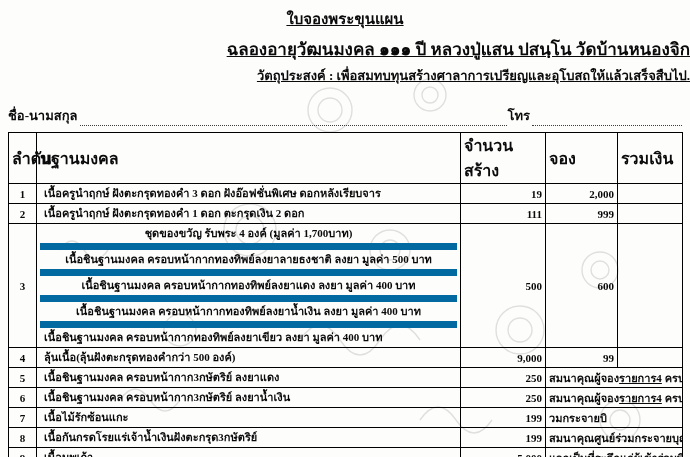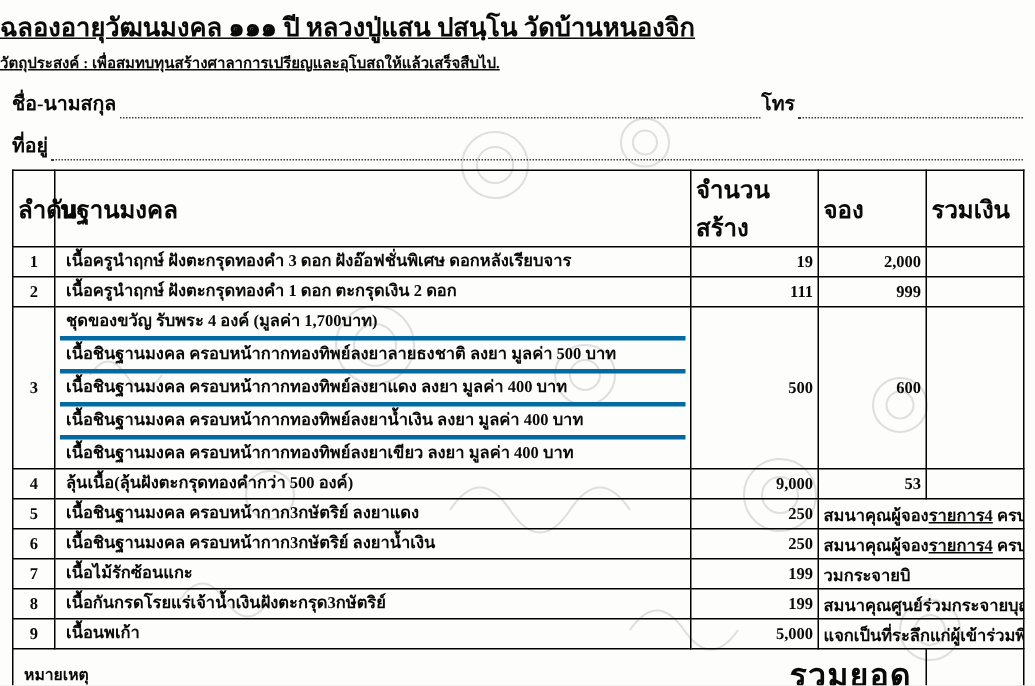--- a/index.html
+++ b/index.html
@@ -5,39 +5,39 @@
   html,body{margin:0;padding:0;background:#e9e9e9;}
   .page{
     width:690px;height:457px;position:relative;overflow:hidden;
     background:#fdfdfc;color:#0a0a0a;
     font-family:"Liberation Serif","DejaVu Serif",serif;
     font-weight:bold;
   }
   .content{position:relative;z-index:1;}
   
   .title{margin-top:7px;text-align:center;font-size:15px;text-decoration:underline;}
-  .subtitle{margin-top:4px;text-align:left;font-size:17px;text-decoration:underline;}
-  .purpose{margin-top:3px;text-align:left;font-size:10px;text-decoration:underline;}
+  .subtitle{margin-top:4px;text-align:right;font-size:17px;text-decoration:underline;}
+  .purpose{margin-top:3px;text-align:right;font-size:13px;text-decoration:underline;}
   
   .fline{display:flex;align-items:flex-end;margin:0 8px;font-size:13px;}
-  .fline.name{margin-top:9px;}
+  .fline.name{margin-top:19px;}
   .fline.addr{margin-top:7px;}
   .flabel{white-space:nowrap;padding-right:2px;}
   .dots{flex:1;border-bottom:1.5px dotted #3c3c3c;height:15px;min-width:30px;}
   .dots.phone{flex:0 0 150px;}
   
   table.order{border-collapse:collapse;table-layout:fixed;width:674px;margin:6px 8px 0 8px;background:transparent;}
   table.order th,table.order td{border:1px solid #000;padding:0 3px;font-size:11px;font-weight:bold;vertical-align:middle;background:transparent;}
   table.order th{height:20px;text-align:left;font-size:16px;}
   .cell-no{text-align:center;}
   .cell-made,.cell-book{text-align:right;}
   .cell-total{background:transparent;}
   .cell-item{padding:0;}
   .item-line{line-height:17px;padding:1px 4px;white-space:nowrap;overflow:hidden;}
-  .item-line.sub{border-bottom:3px solid #0369a1;}
+  .item-line.sub{border-bottom:7px solid #0369a1;text-align:center;}
   .cell-remark{text-align:left;padding-left:4px;white-space:nowrap;overflow:hidden;}
   tr.std td{height:19px;}
   
   .footer-cell{height:27px;}
   .footer-inner{display:flex;align-items:center;justify-content:space-between;}
   .note-label{font-size:10.5px;padding-left:4px;}
   .total-label{font-size:21px;letter-spacing:1px;padding-right:6px;}
   
   .watermark{position:absolute;inset:0;z-index:0;opacity:0.55;}
 </style>
@@ -65,32 +65,29 @@
       <path d="M420 420 q18 -26 36 0 q18 26 36 0"></path>
       <circle cx="620" cy="420" r="20"></circle>
         <circle cx="620" cy="420" r="10"></circle>
       <circle cx="180 " cy="330" r="16"></circle>
       <path d="M60 250 q12 -18 24 0 q12 18 24 0"></path>
     </g>
   </svg>
 
   <div class="content">
 
+    <div class="title">ใบจองพระขุนแผน</div>
     <div class="subtitle">ฉลองอายุวัฒนมงคล ๑๑๑ ปี หลวงปู่แสน ปสนฺโน วัดบ้านหนองจิก</div>
     <div class="purpose">วัตถุประสงค์ : เพื่อสมทบทุนสร้างศาลาการเปรียญและอุโบสถให้แล้วเสร็จสืบไป.</div>
 
     <div class="fline name">
       <span class="flabel">ชื่อ-นามสกุล</span>
       <span class="dots"></span>
       <span class="flabel">โทร</span>
       <span class="dots phone"></span>
-    </div>
-    <div class="fline addr">
-      <span class="flabel">ที่อยู่</span>
-      <span class="dots"></span>
     </div>
 
     <table class="order">
       <colgroup>
         <col style="width:28px">
           <col style="width:424px">
           <col style="width:85px">
           <col style="width:72px">
           <col style="width:65px">
       </colgroup>
@@ -134,21 +131,21 @@
             <td class="cell-made">500</td>
             <td class="cell-book">600</td>
             <td class="cell-total"></td>
           </tr>
           <tr class="std">
             <td class="cell-no">4</td>
             <td class="cell-item">
               <div class="item-line">ลุ้นเนื้อ(ลุ้นฝังตะกรุดทองคำกว่า 500 องค์)</div>
             </td>
             <td class="cell-made">9,000</td>
-            <td class="cell-book">53</td>
+            <td class="cell-book">99</td>
             <td class="cell-total"></td>
           </tr>
           <tr class="std">
             <td class="cell-no">5</td>
             <td class="cell-item">
               <div class="item-line">เนื้อชินฐานมงคล ครอบหน้ากาก3กษัตริย์ ลงยาแดง</div>
             </td>
             <td class="cell-made">250</td>
             <td colspan="2" class="cell-remark"><span>สมนาคุณผู้จอง</span><span style="text-decoration: underline;">รายการ4</span><span> ครบ 100 องค์</span></td>
           </tr>

